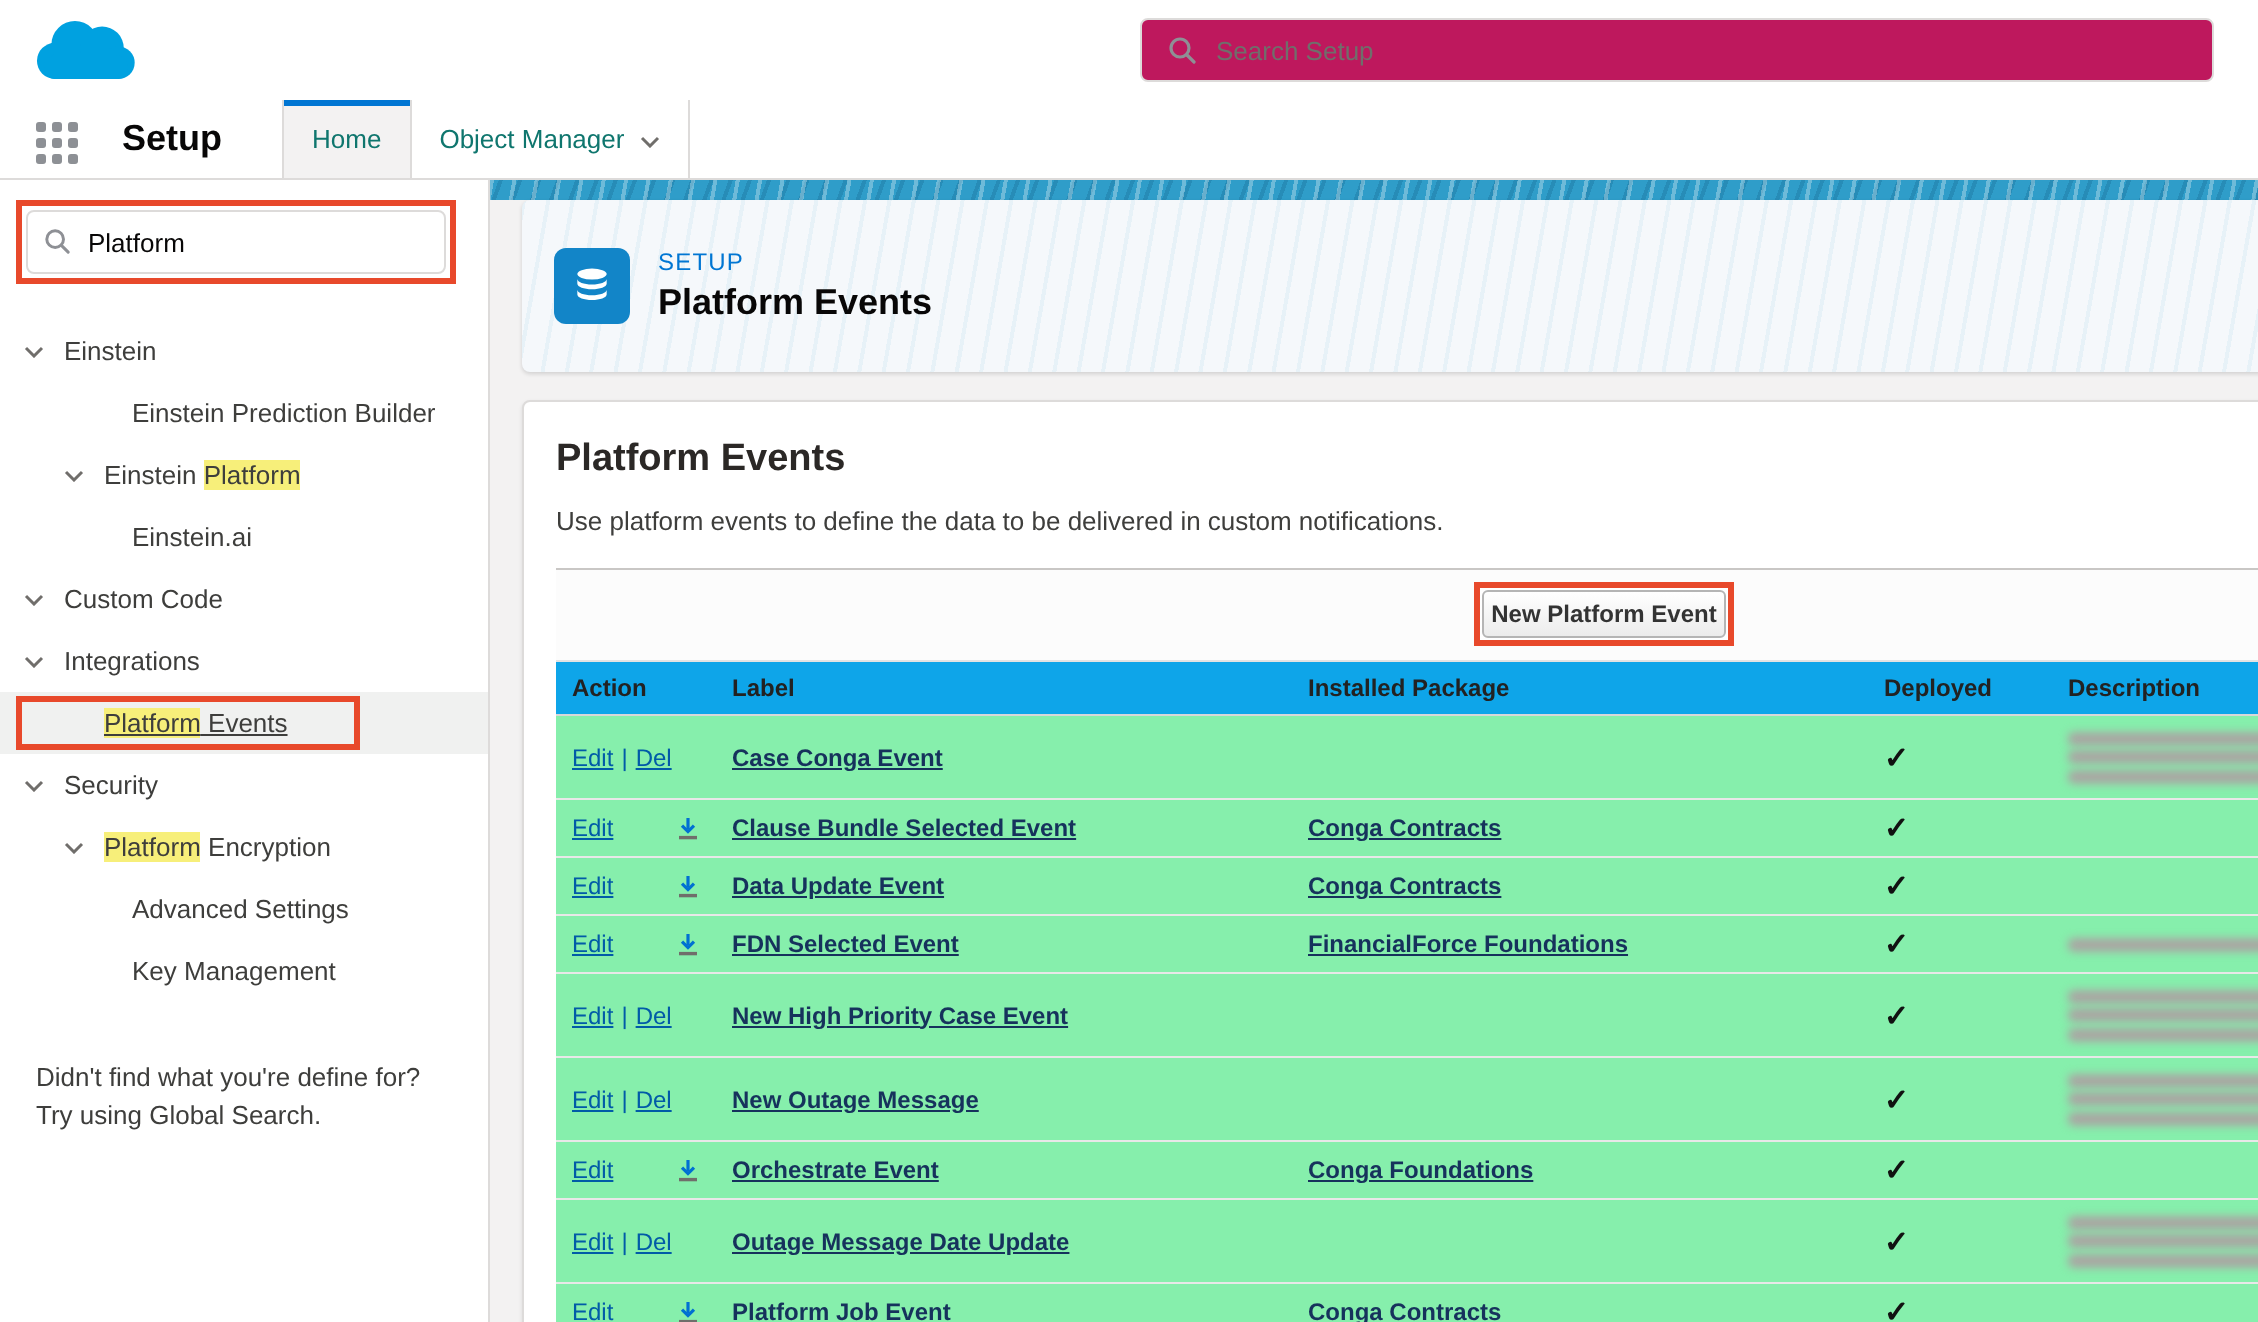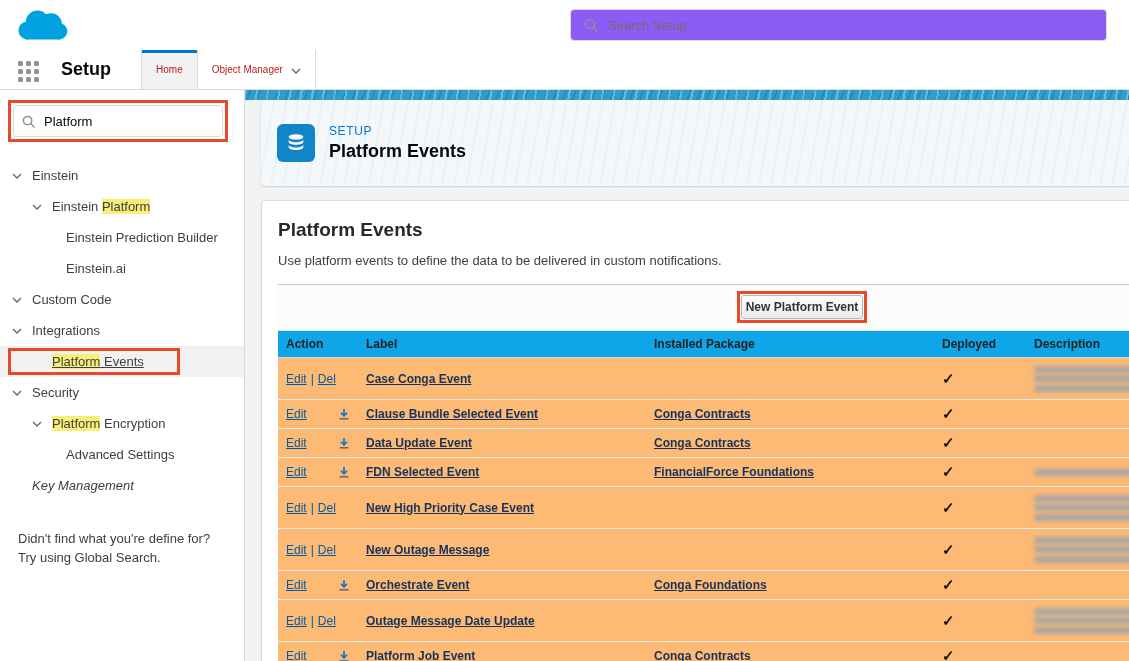--- a/index.html
+++ b/index.html
@@ -9,32 +9,32 @@
     --link:#015ba7;
     --link-dark:#16325c;
   }
   *{margin:0;padding:0;box-sizing:border-box;}
   html,body{width:1129px;height:661px;overflow:hidden;}
   body{position:relative;font-family:"Liberation Sans",sans-serif;background:#fff;color:#3e3e3c;}
 
   
   .top-header{position:absolute;top:0;left:0;right:0;height:50px;background:#fff;}
   .sf-logo{position:absolute;left:14px;top:6px;width:56px;height:38px;}
-  .global-search{position:absolute;left:570px;top:9px;width:537px;height:32px;border:1px solid #dddbda;border-radius:4px;background:#8b5cf6;display:flex;align-items:center;}
+  .global-search{position:absolute;left:570px;top:9px;width:537px;height:32px;border:1px solid #dddbda;border-radius:4px;background:#be185d;display:flex;align-items:center;}
   .global-search .mag{margin:0 10px 0 13px;flex:0 0 auto;display:flex;}
   .global-search input{border:none;outline:none;flex:1;font:13px "Liberation Sans",sans-serif;color:#080707;background:transparent;}
   .global-search input::placeholder{color:#706e6b;}
 
   
   .tab-bar{position:absolute;top:50px;left:0;right:0;height:40px;background:#fff;border-bottom:1px solid #dddbda;display:flex;align-items:stretch;}
   .waffle{display:grid;grid-template-columns:repeat(3,5px);grid-gap:3px;gap:3px;margin:11px 0 0 18px;height:21px;cursor:pointer;}
   .waffle span{width:5px;height:5px;background:#8d9095;border-radius:1.5px;}
   .app-name{font-size:18px;font-weight:700;color:#080707;margin:9px 0 0 22px;}
   .tabs{display:flex;margin-left:30px;}
-  .tab{display:flex;align-items:center;gap:8px;padding:0 14px;font-size:10px;color:#b91c1c;border-left:1px solid #dddbda;border-right:1px solid #dddbda;position:relative;cursor:pointer;background:#fff;}
+  .tab{display:flex;align-items:center;gap:8px;padding:0 14px;font-size:13px;color:#0f766e;border-left:1px solid #dddbda;border-right:1px solid #dddbda;position:relative;cursor:pointer;background:#fff;}
   .tab + .tab{border-left:none;}
   .tab.active{background:#f3f2f2;}
   .tab.active::before{content:"";position:absolute;top:0;left:0;right:0;height:3px;background:var(--accent,#0176d3);}
   .tab .chev-sm{display:flex;margin-top:2px;}
 
   
   .sidebar{position:absolute;top:90px;left:0;width:245px;bottom:0;background:#fff;border-right:1px solid #dddbda;overflow:hidden;}
   .anno{border:3px solid var(--anno,#e8492b);}
   .side-search-anno{margin:10px 16px 0 8px;padding:2px;}
   .side-search-wrap{position:relative;}
@@ -64,21 +64,21 @@
 
   .content-card{position:absolute;top:110px;left:16px;right:-24px;bottom:-24px;background:#fff;border:1px solid #dddbda;border-radius:4px;box-shadow:0 1px 2px rgba(0,0,0,.1);padding:14px 16px;overflow:hidden;}
   .content-title{font-size:19px;font-weight:700;color:#2b2826;margin:4px 0 12px;}
   .content-desc{font-size:13px;color:#3e3e3c;margin-bottom:16px;}
   .list-head{border-top:1px solid #c9c7c5;background:#fcfcfc;display:flex;justify-content:center;padding:6px 0 7px;width:1048px;}
   .anno-btn{display:inline-block;padding:1px;background:#fff;}
   .new-btn{font:700 12px "Liberation Sans",sans-serif;color:#333;background:linear-gradient(#ffffff,#ececec);border:1px solid #b5b5b5;border-radius:3px;padding:4px 4px;cursor:pointer;white-space:nowrap;}
 
   table.events{width:1048px;border-collapse:collapse;table-layout:fixed;font-size:12px;}
   table.events th{background:#0ea5e9;border-top:1px solid #e3e3e3;border-bottom:1px solid #d8d8d8;font-weight:700;color:#222;text-align:left;padding:6px 8px;}
-  table.events td{border-bottom:1px solid #e8e8e8;padding:5px 8px;vertical-align:middle;background:#fdba74;}
+  table.events td{border-bottom:1px solid #e8e8e8;padding:5px 8px;vertical-align:middle;background:#86efac;}
   .action-wrap{display:flex;align-items:center;gap:4px;}
   .action-wrap .sep{color:var(--link,#015ba7);}
   a.action-link{color:var(--link,#015ba7);text-decoration:underline;cursor:pointer;}
   .pkg-ic{margin-left:auto;display:flex;}
   a.label-link,a.pkg-link{color:var(--link-dark,#16325c);font-weight:700;text-decoration:underline;cursor:pointer;}
   td.c-dep{padding-left:22px;}
   .check{font-size:15px;font-weight:700;color:#111;}
   .desc-bar{display:block;height:7px;border-radius:3px;background:#a9a6a3;filter:blur(2px);margin:2.5px 0;}
 </style>
 </head>
@@ -148,30 +148,30 @@
 
   <nav class="tree">
       <div class="tree-item" style="padding-left: 12px;">
         <span class="chev">
           <svg width="10" height="6" viewBox="0 0 10 6" fill="none">
             <path d="M1 1l4 4 4-4" stroke="#706e6b" stroke-width="1.5"></path>
           </svg>
         </span>
         <span class="ti-label">Einstein</span>
       </div>
-      <div class="tree-item" style="padding-left: 32px;">
-        <span class="chev">
-          <svg width="10" height="6" viewBox="0 0 10 6" fill="none">
-            <path d="M1 1l4 4 4-4" stroke="#706e6b" stroke-width="1.5"></path>
-          </svg>
-        </span>
-        <span class="ti-label">Einstein <span class="hl">Platform</span></span>
-      </div>
       <div class="tree-item" style="padding-left: 66px;">
         <span class="ti-label">Einstein Prediction Builder</span>
+      </div>
+      <div class="tree-item" style="padding-left: 32px;">
+        <span class="chev">
+          <svg width="10" height="6" viewBox="0 0 10 6" fill="none">
+            <path d="M1 1l4 4 4-4" stroke="#706e6b" stroke-width="1.5"></path>
+          </svg>
+        </span>
+        <span class="ti-label">Einstein <span class="hl">Platform</span></span>
       </div>
       <div class="tree-item" style="padding-left: 66px;">
         <span class="ti-label">Einstein.ai</span>
       </div>
       <div class="tree-item" style="padding-left: 12px;">
         <span class="chev">
           <svg width="10" height="6" viewBox="0 0 10 6" fill="none">
             <path d="M1 1l4 4 4-4" stroke="#706e6b" stroke-width="1.5"></path>
           </svg>
         </span>
@@ -201,21 +201,21 @@
         <span class="chev">
           <svg width="10" height="6" viewBox="0 0 10 6" fill="none">
             <path d="M1 1l4 4 4-4" stroke="#706e6b" stroke-width="1.5"></path>
           </svg>
         </span>
         <span class="ti-label"><span class="hl">Platform</span> Encryption</span>
       </div>
       <div class="tree-item" style="padding-left: 66px;">
         <span class="ti-label">Advanced Settings</span>
       </div>
-      <div class="tree-item" style="padding-left: 32px; font-style: italic;">
+      <div class="tree-item" style="padding-left: 66px;">
         <span class="ti-label">Key Management</span>
       </div>
     </nav>
 
   <div class="side-footer">
     <div>Didn't find what you're define for?</div>
     <div>Try using Global Search.</div>
   </div>
 </aside>
 

